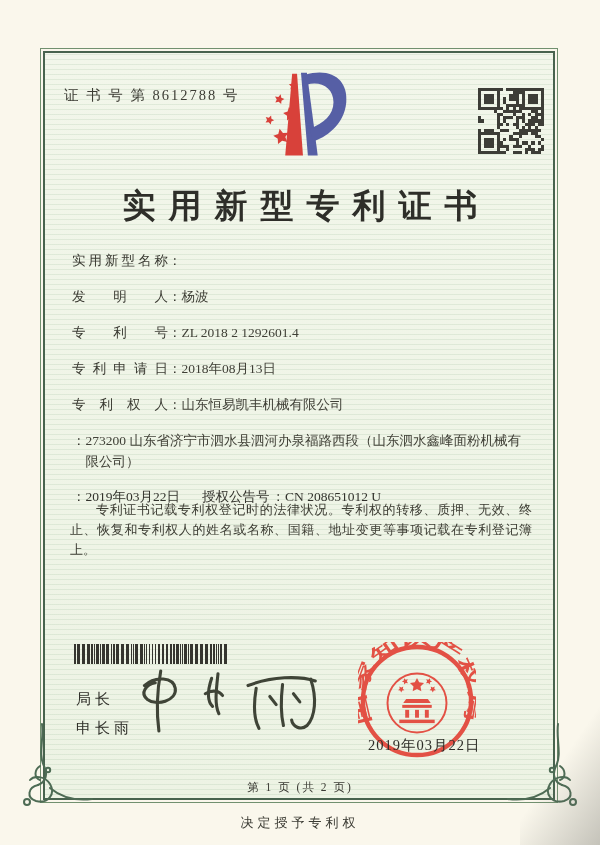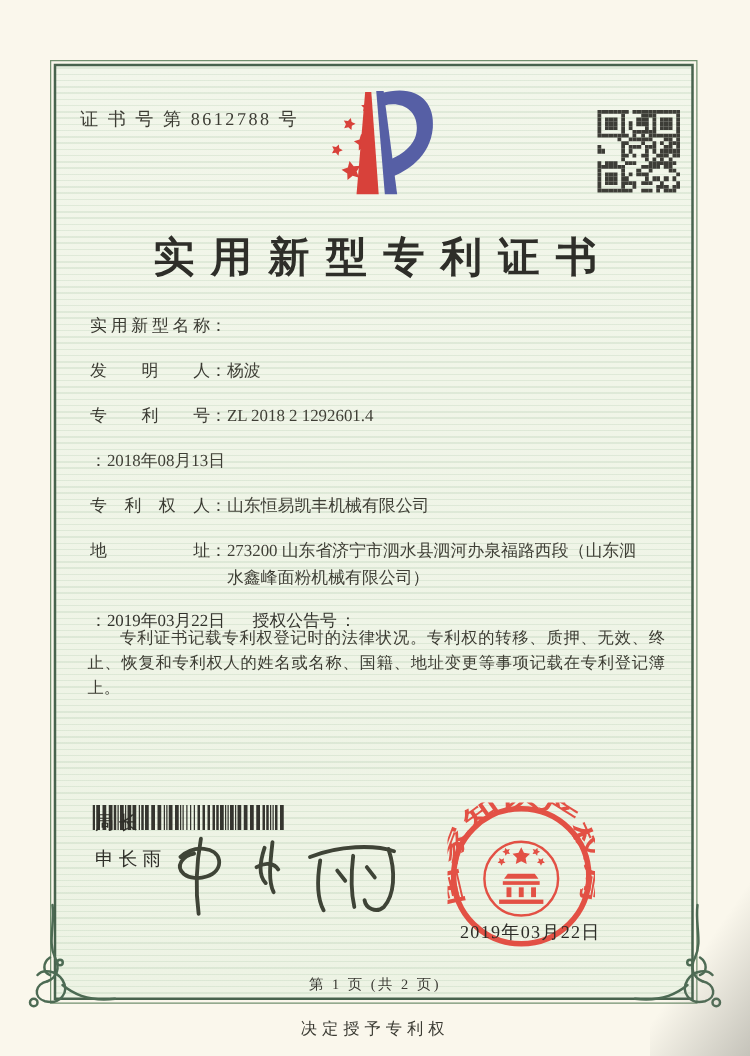--- a/index.html
+++ b/index.html
@@ -58,21 +58,21 @@
     position:absolute;left:70px;top:500px;width:462px;
     font-size:13px;line-height:20px;text-align:justify;color:#3c3c33;
   }
   .paragraphs p{margin:0;text-indent:2em;}
   .barcode{
     position:absolute;left:74px;top:644px;width:154px;height:20px;
     display:flex;overflow:hidden;
   }
   .barcode i{display:block;height:100%;background:#35352f;flex:none;}
   .director{
-    position:absolute;left:76px;top:644px;
+    position:absolute;left:76px;top:684px;
     font-family:"Liberation Sans", sans-serif;font-weight:500;
     font-size:15px;line-height:29px;letter-spacing:4px;color:#2f2f29;
   }
   .signature{position:absolute;left:128px;top:662px;}
   .seal{position:absolute;left:358px;top:642px;opacity:.88;}
   .seal-date{
     position:absolute;left:368px;top:736px;font-size:14.5px;letter-spacing:1px;
     color:#2c2c27;z-index:3;
   }
   .page-info{
@@ -387,39 +387,40 @@
       <span class="flabel">发明人</span>
         <span class="colon">：</span>
       <span class="fvalue">杨波</span>
     </div>
     <div class="field-row">
       <span class="flabel">专利号</span>
         <span class="colon">：</span>
       <span class="fvalue">ZL 2018 2 1292601.4</span>
     </div>
     <div class="field-row">
+      <span class="flabel">专利申请日</span>
         <span class="colon">：</span>
       <span class="fvalue">2018年08月13日</span>
     </div>
     <div class="field-row">
       <span class="flabel">专利权人</span>
         <span class="colon">：</span>
       <span class="fvalue">山东恒易凯丰机械有限公司</span>
     </div>
     <div class="field-row">
-      <span class="flabel">地址</span>
         <span class="colon">：</span>
       <span class="fvalue">273200 山东省济宁市泗水县泗河办泉福路西段（山东泗水鑫峰面粉机械有限公司）</span>
     </div>
     <div class="grant-row">
         <span class="colon">：</span>
       <span>2019年03月22日</span>
       <span class="grant-no">
         <span>授权公告号</span>
           <span class="colon">：</span>
+        <span>CN 208651012 U</span>
       </span>
     </div>
   </div>
 
   <div class="paragraphs">
     <p>专利证书记载专利权登记时的法律状况。专利权的转移、质押、无效、终止、恢复和专利权人的姓名或名称、国籍、地址变更等事项记载在专利登记簿上。</p>
   </div>
 
   <div class="barcode">
       <i style="width:2px;margin-right:1px"></i>

